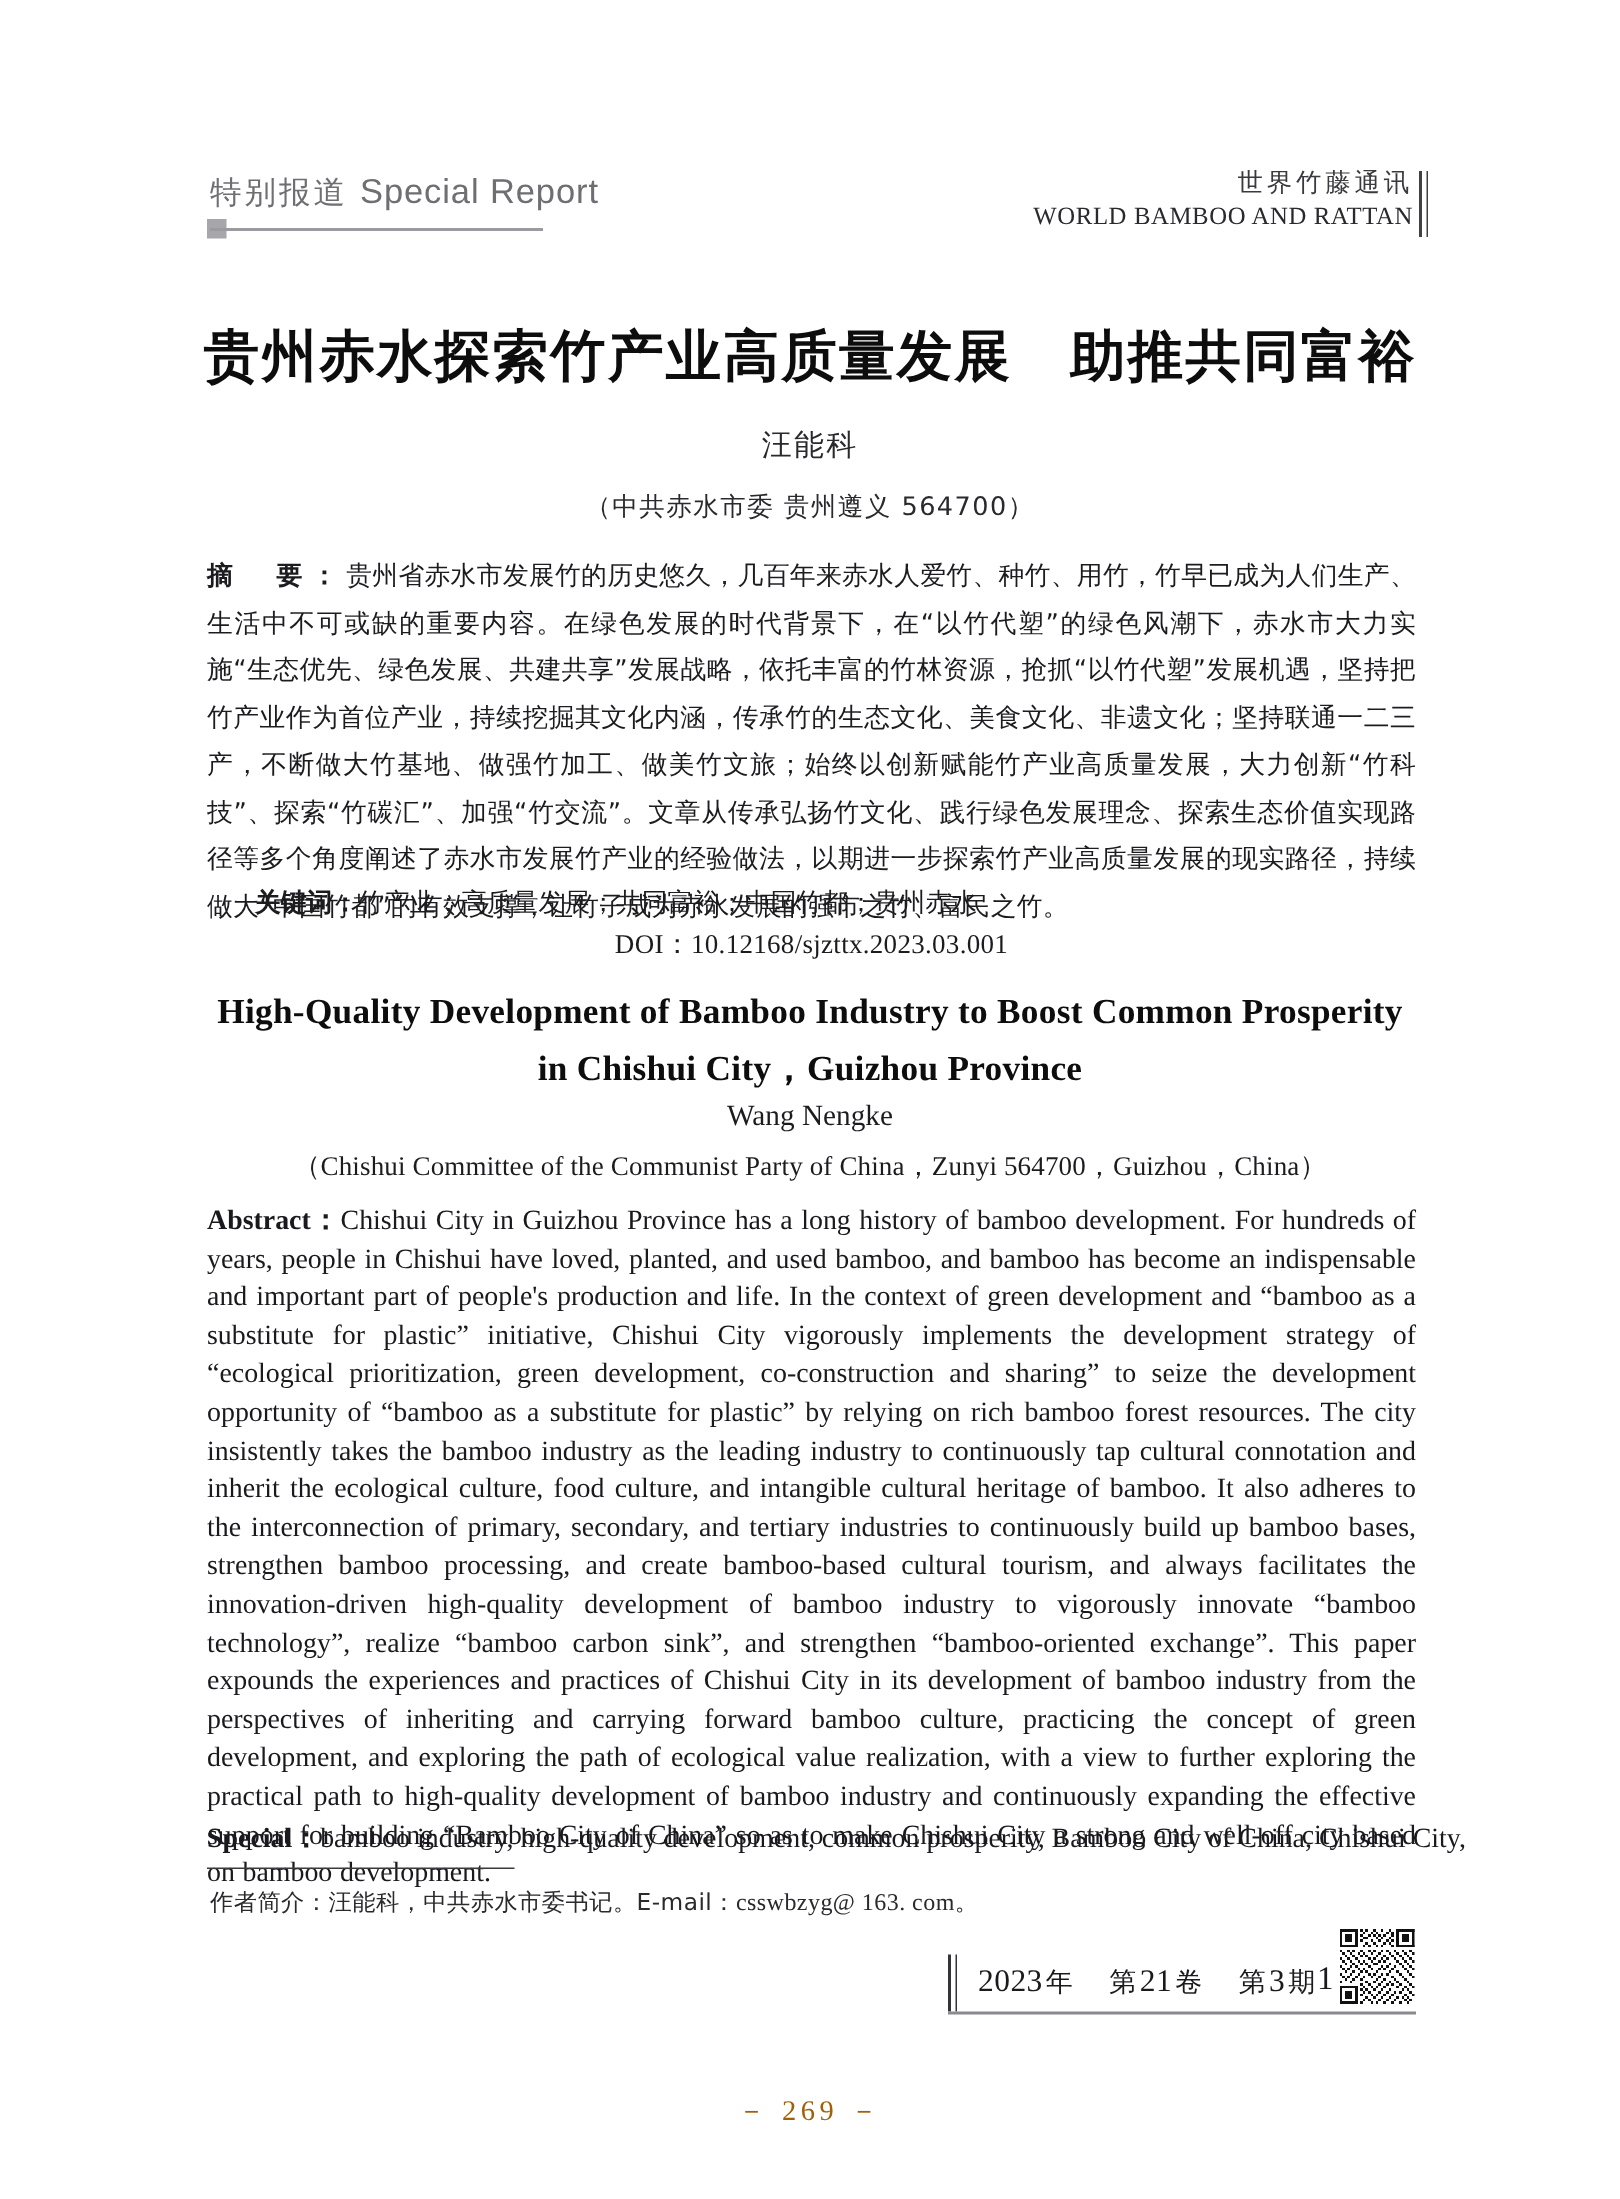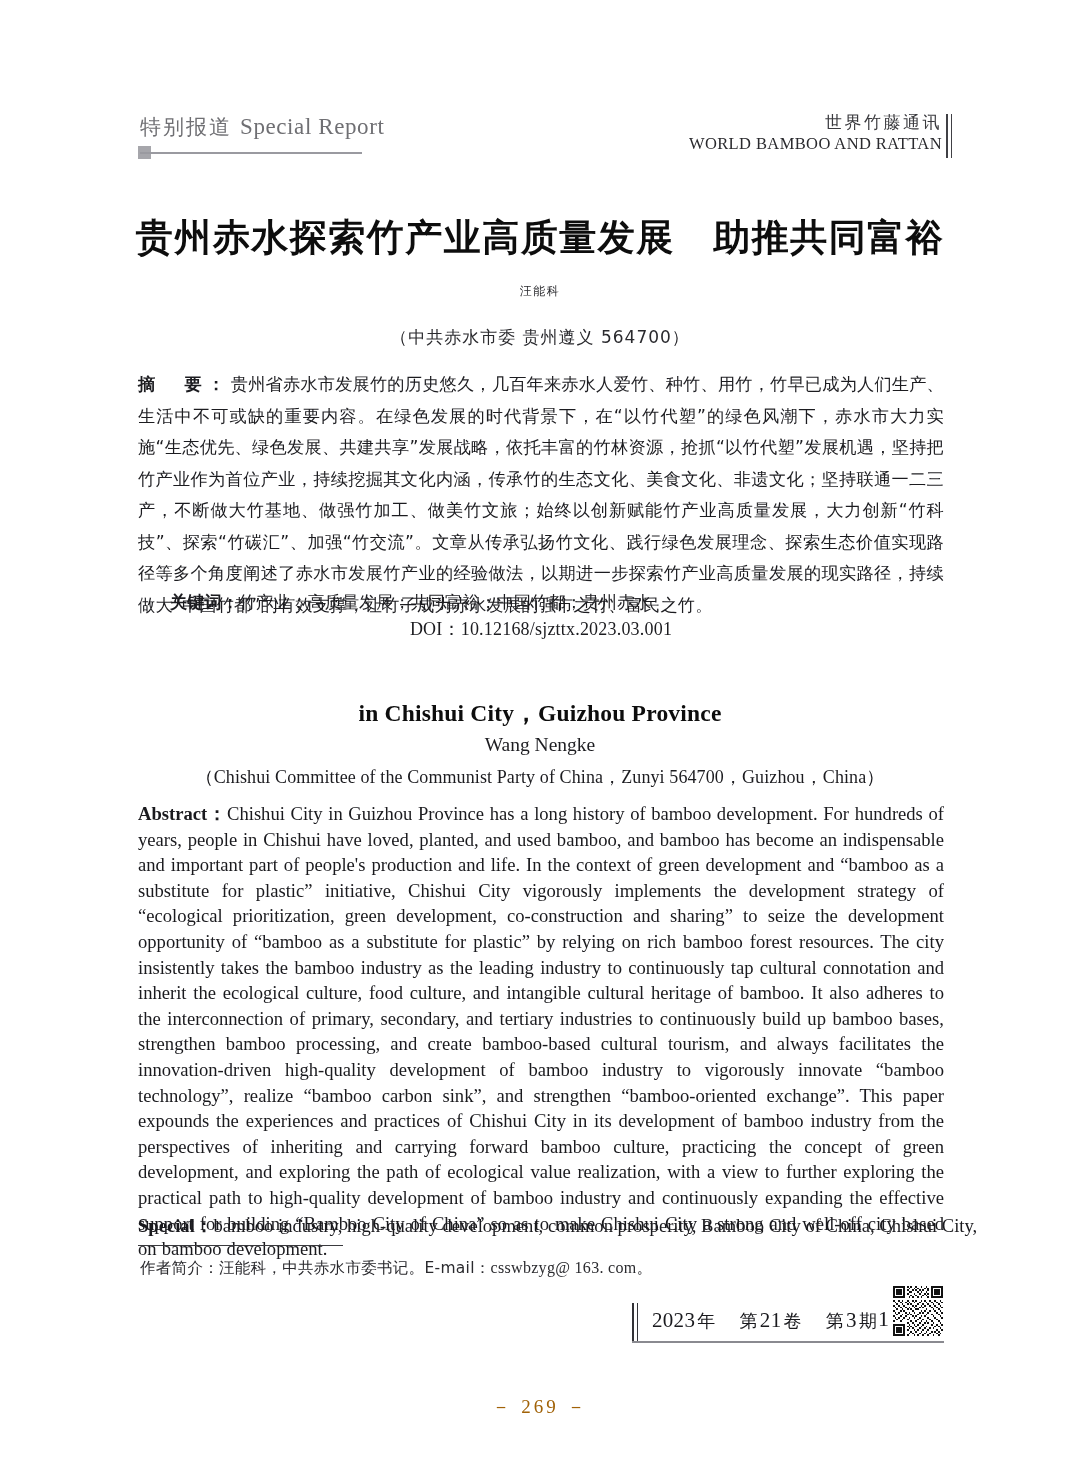--- a/index.html
+++ b/index.html
@@ -37,21 +37,21 @@
     letter-spacing: 0.5px;
     white-space: nowrap;
     line-height: 30px;
   }
   .runhead-left-text .cn {
     font-family: "DejaVu Sans", "Liberation Sans", sans-serif;
     font-size: 21px;
     letter-spacing: 2px;
   }
   .runhead-left-text .en {
-    font-family: Liberation Serif, serif;
+    font-family: Liberation Sans, sans-serif;
     font-size: 23px;
     letter-spacing: 0.6px;
     padding-left: 8px;
   }
   .runhead-rule {
     position: absolute;
     left: 140px;
     top: 40px;
     width: 222px;
     height: 2px;
@@ -118,21 +118,21 @@
     letter-spacing: 1.5px;
     color: #0d0d0d;
   }
   .cn-author {
     position: absolute;
     left: 0;
     top: 283px;
     width: 1080px;
     text-align: center;
     font-family: "DejaVu Sans", "Liberation Sans", sans-serif;
-    font-size: 12px;
+    font-size: 20px;
     letter-spacing: 1.5px;
     color: #2a2a2e;
   }
   .cn-affil {
     position: absolute;
     left: 0;
     top: 326px;
     width: 1080px;
     text-align: center;
     font-family: "DejaVu Sans", "Liberation Sans", sans-serif;
@@ -376,21 +376,21 @@
     <span class="lbl">摘　要：</span><span>贵州省赤水市发展竹的历史悠久，几百年来赤水人爱竹、种竹、用竹，竹早已成为人们生产、生活中不可或缺的重要内容。在绿色发展的时代背景下，在“以竹代塑”的绿色风潮下，赤水市大力实施“生态优先、绿色发展、共建共享”发展战略，依托丰富的竹林资源，抢抓“以竹代塑”发展机遇，坚持把竹产业作为首位产业，持续挖掘其文化内涵，传承竹的生态文化、美食文化、非遗文化；坚持联通一二三产，不断做大竹基地、做强竹加工、做美竹文旅；始终以创新赋能竹产业高质量发展，大力创新“竹科技”、探索“竹碳汇”、加强“竹交流”。文章从传承弘扬竹文化、践行绿色发展理念、探索生态价值实现路径等多个角度阐述了赤水市发展竹产业的经验做法，以期进一步探索竹产业高质量发展的现实路径，持续做大“中国竹都”的有效支撑，让竹子成为赤水发展的强市之竹、富民之竹。</span>
   </div>
 
   <div class="cn-keywords">
     <span class="lbl">关键词：</span><span>竹产业；高质量发展；共同富裕；中国竹都；贵州赤水</span>
   </div>
 
   <div class="doi-line">DOI：10.12168/sjzttx.2023.03.001</div>
 
   <div class="en-title">
-    <br>
+    <span>High-Quality Development of Bamboo Industry to Boost Common Prosperity</span><br>
     <span>in Chishui City，Guizhou Province</span>
   </div>
   <div class="en-author">Wang Nengke</div>
   <div class="en-affil">（Chishui Committee of the Communist Party of China，Zunyi 564700，Guizhou，China）</div>
 
   <div class="en-abstract">
     <p><span class="lbl">Abstract：</span><span>Chishui City in Guizhou Province has a long history of bamboo development. For hundreds of years, people in Chishui have loved, planted, and used bamboo, and bamboo has become an indispensable and important part of people's production and life. In the context of green development and “bamboo as a substitute for plastic” initiative, Chishui City vigorously implements the development strategy of “ecological prioritization, green development, co-construction and sharing” to seize the development opportunity of “bamboo as a substitute for plastic” by relying on rich bamboo forest resources. The city insistently takes the bamboo industry as the leading industry to continuously tap cultural connotation and inherit the ecological culture, food culture, and intangible cultural heritage of bamboo. It also adheres to the interconnection of primary, secondary, and tertiary industries to continuously build up bamboo bases, strengthen bamboo processing, and create bamboo-based cultural tourism, and always facilitates the innovation-driven high-quality development of bamboo industry to vigorously innovate “bamboo technology”, realize “bamboo carbon sink”, and strengthen “bamboo-oriented exchange”. This paper expounds the experiences and practices of Chishui City in its development of bamboo industry from the perspectives of inheriting and carrying forward bamboo culture, practicing the concept of green development, and exploring the path of ecological value realization, with a view to further exploring the practical path to high-quality development of bamboo industry and continuously expanding the effective support for building “Bamboo City of China” so as to make Chishui City a strong and well-off city based on bamboo development.</span></p>
   </div>
 
   <div class="en-keywords">

